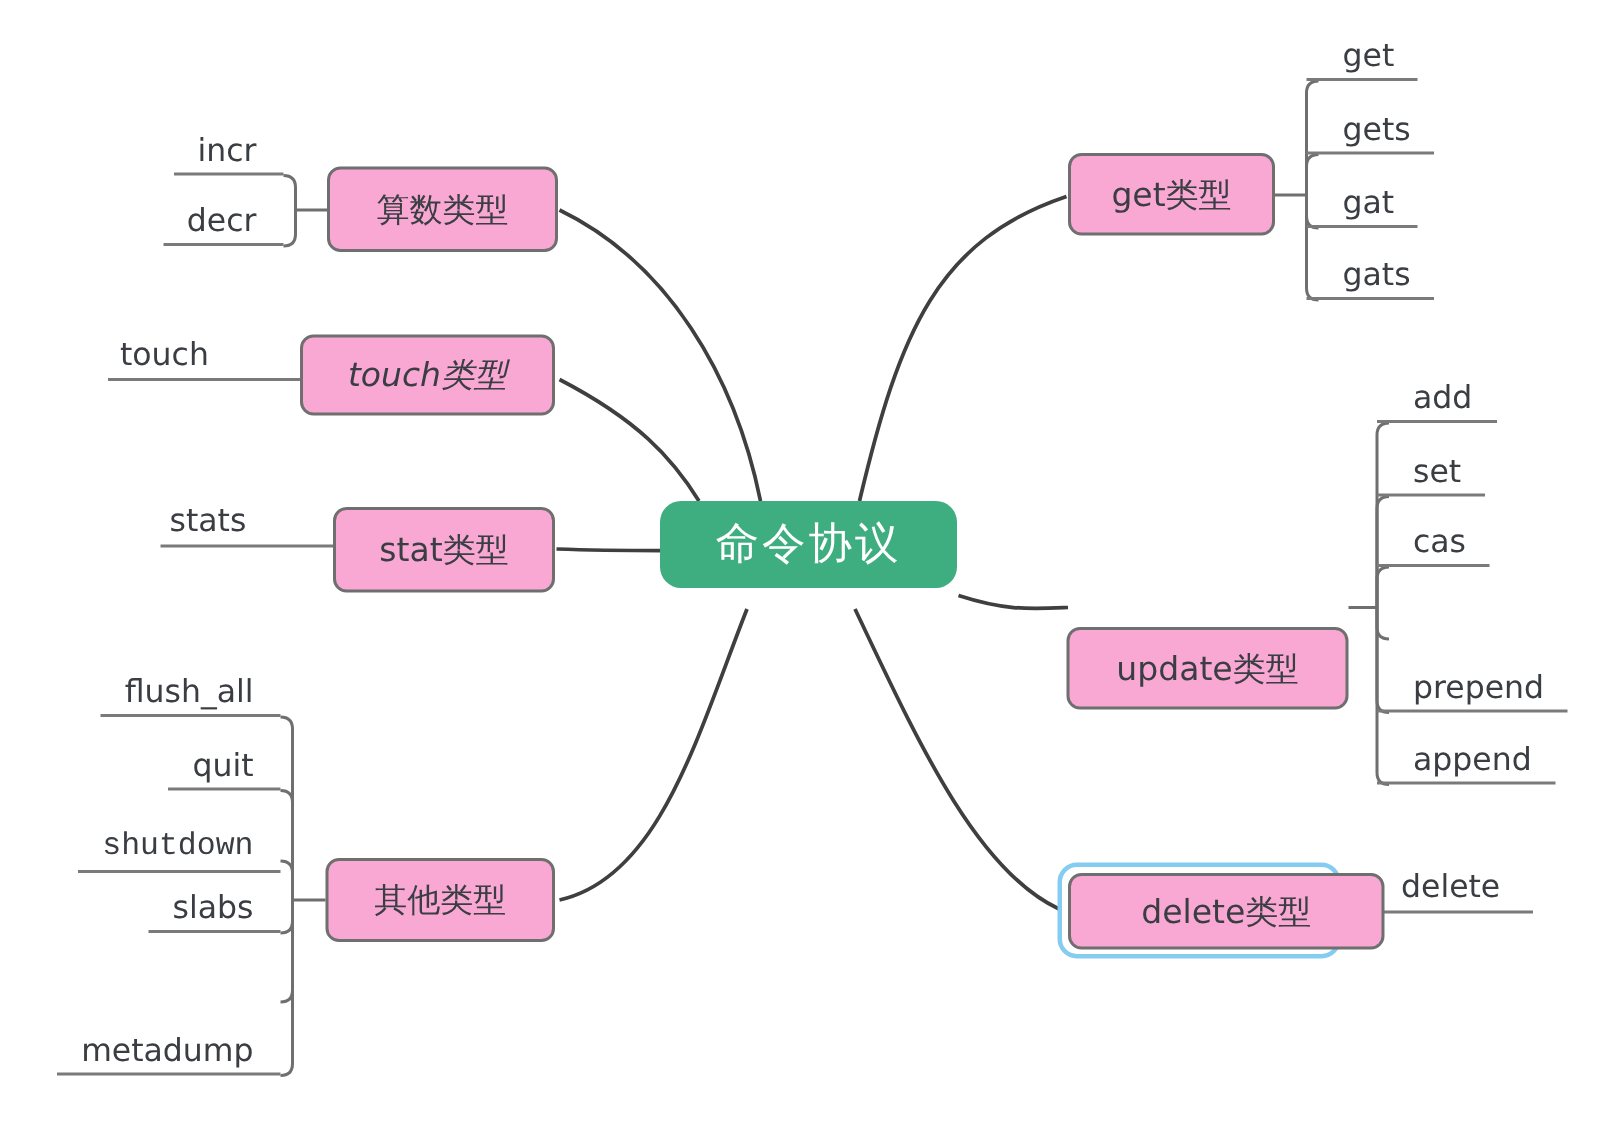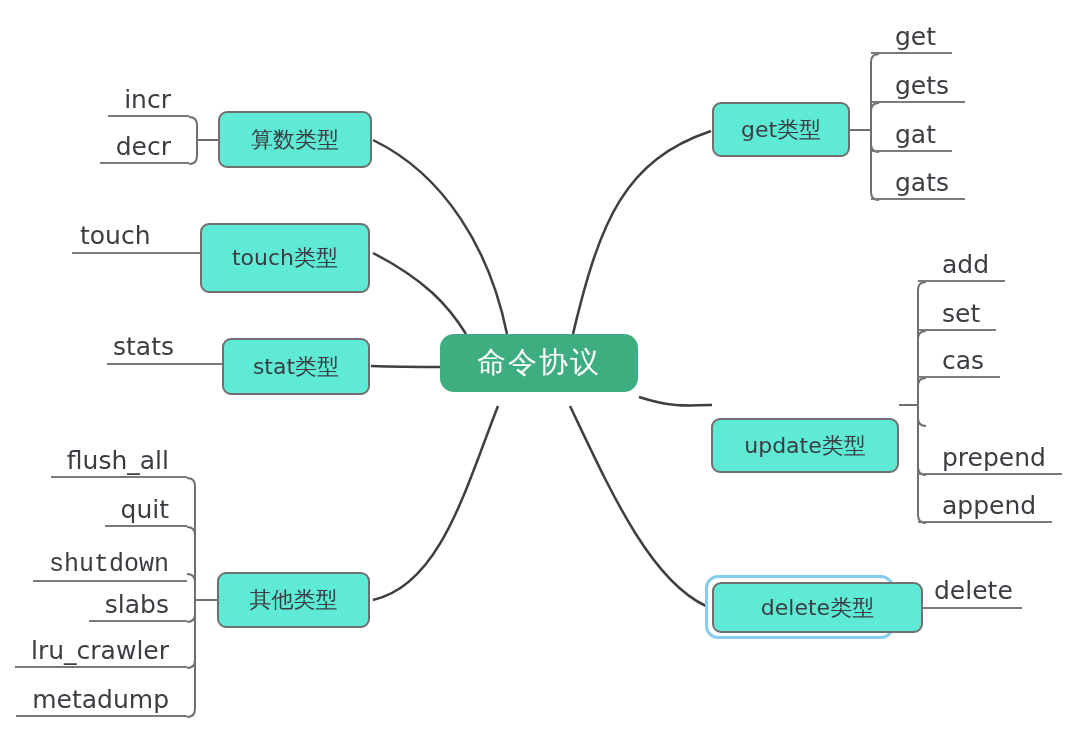--- a/index.html
+++ b/index.html
@@ -9,25 +9,25 @@
     font-family:"DejaVu Sans","Liberation Sans",sans-serif;
   }
   .canvas svg { position:absolute; left:0; top:0; }
   .root {
     position:absolute; display:flex; align-items:center; justify-content:center;
     background:#3EAE81; color:#ffffff; border-radius:14px;
     font-size:29px; letter-spacing:2px; cursor:pointer;
   }
   .box {
     position:absolute; display:flex; align-items:center; justify-content:center;
-    background:#5eead4; border:2px solid #6F6F6F; border-radius:9px;
+    background:#f9a8d4; border:2px solid #6F6F6F; border-radius:9px;
     color:#3A3E43; font-size:22px; box-sizing:border-box; cursor:pointer;
   }
   .child {
-    position:absolute; height:32px; line-height:30px; font-size:25px;
+    position:absolute; height:32px; line-height:30px; font-size:21px;
     color:#3A3E43; white-space:nowrap; box-sizing:border-box; cursor:pointer;
   }
   .child.right { border-bottom:2px solid #7A7A7A; padding:0 16px 0 24px; text-align:left; }
   .child.left  { border-bottom:2px solid #7A7A7A; padding:0 18px 0 16px; text-align:right; }
   .child.free  { border-bottom:none; padding:0; }
   .selection {
     position:absolute; border:3px solid #85CCF1; border-radius:13px;
     box-sizing:border-box; pointer-events:none;
   }
 </style>
@@ -89,38 +89,37 @@
       <circle cx="906" cy="607.5" r="9.5" fill="#ffffff" stroke="#6F6F6F" stroke-width="2"></circle>
       <line x1="900" y1="607.5" x2="912" y2="607.5" stroke="#6F6F6F" stroke-width="2"></line>
     </g>
   </svg>
 
   <div class="selection" style="left:705px; top:575px; width:189px; height:64px;"></div>
 
   <div class="root" style="left:440px; top:334px; width:198px; height:58px;">命令协议</div>
 
   <div class="box" style="left:218px; top:111px; width:154px; height:57px;">算数类型</div>
-  <div class="box" style="left:200px; top:223px; width:170px; height:70px;">touch类型</div>
+  <div class="box" style="left:200px; top:223px; width:170px; height:54px;font-style:italic;">touch类型</div>
   <div class="box" style="left:222px; top:338px; width:148px; height:57px;">stat类型</div>
   <div class="box" style="left:217px; top:572px; width:153px; height:56px;">其他类型</div>
   <div class="box" style="left:712px; top:102px; width:138px; height:55px;">get类型</div>
   <div class="box" style="left:711px; top:378px; width:188px; height:55px;margin-top:40px;">update类型</div>
   <div class="box" style="left:712px; top:582px; width:211px; height:51px;">delete类型</div>
 
   <div class="child left" style="right:892px; top:85px;">incr</div>
   <div class="child left" style="right:892px; top:132px;">decr</div>
 
   <div class="child free" style="left:80px; top:221px;">touch</div>
   <div class="child free" style="left:113px; top:332px;">stats</div>
 
   <div class="child left" style="right:894px; top:446px;">flush_all</div>
   <div class="child left" style="right:894px; top:495px;">quit</div>
   <div class="child left" style="right:894px; top:550px;font-family:Liberation Mono, monospace;">shutdown</div>
   <div class="child left" style="right:894px; top:590px;">slabs</div>
-  <div class="child left" style="right:894px; top:636px;">lru_crawler</div>
   <div class="child left" style="right:894px; top:685px;">metadump</div>
 
   <div class="child right" style="left:871px; top:22px;">get</div>
   <div class="child right" style="left:871px; top:71px;">gets</div>
   <div class="child right" style="left:871px; top:120px;">gat</div>
   <div class="child right" style="left:871px; top:168px;">gats</div>
 
   <div class="child right" style="left:918px; top:250px;">add</div>
   <div class="child right" style="left:918px; top:299px;">set</div>
   <div class="child right" style="left:918px; top:346px;">cas</div>

